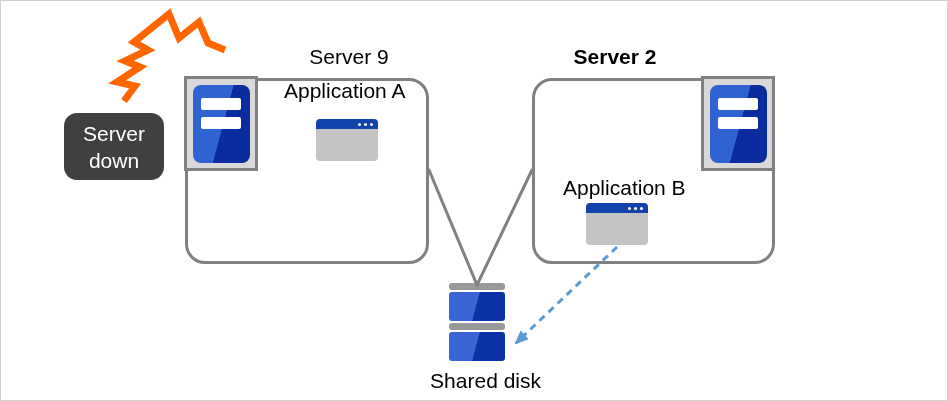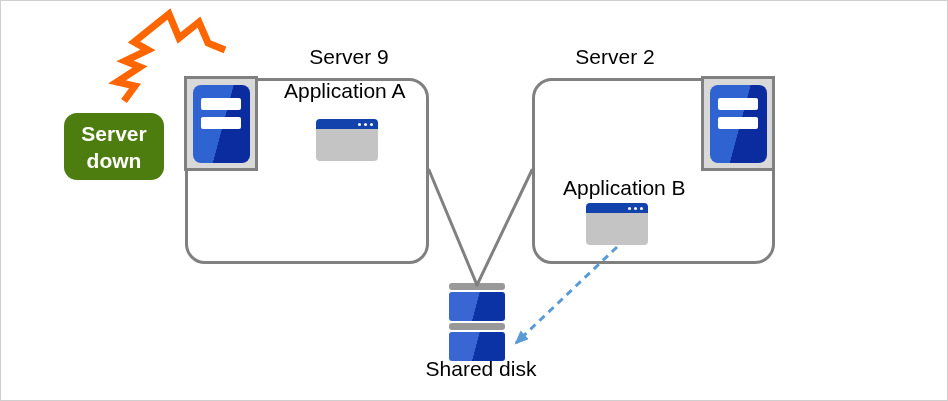--- a/index.html
+++ b/index.html
@@ -56,23 +56,23 @@
   }
   .disk .bar { height:7px; background:#999999; border-radius:3px; }
   .disk .platter {
     height:29px; border-radius:3px;
     background:linear-gradient(105deg,#3a66d3 48%,#0c33a6 48.5%);
   }
 
   
   .badge {
     position:absolute; left:63px; top:112px; width:100px; height:67px;
-    background:#4d7c0f; border-radius:13px; color:#fff;
+    background:#404040; border-radius:13px; color:#fff;
     display:flex; flex-direction:column; align-items:center; justify-content:center;
-    font-size:21px; line-height:27px;font-weight:bold;
+    font-size:21px; line-height:27px;
   }
 
   svg.overlay {
     position:absolute; left:0; top:0; width:948px; height:401px;
     pointer-events:none;
   }
 </style>
 </head>
 <body>
 
@@ -90,21 +90,21 @@
   <div class="appwin" id="appwinA">
     <div class="titlebar">
       <div class="dot"></div>
       <div class="dot"></div>
       <div class="dot"></div>
     </div>
     <div class="winbody"></div>
   </div>
 
   <div class="box" id="server2-box"></div>
-  <div class="label" style="left:554px; top:44px; width:120px;">Server 2</div>
+  <div class="label" style="left:554px; top:44px; width:120px;font-weight:bold;">Server 2</div>
   <div class="plate" id="plate2">
     <div class="tower">
       <div class="slot"></div>
       <div class="slot"></div>
     </div>
   </div>
   <div class="label" style="left:555px; top:175px; width:122px;margin-left:7px;">Application B</div>
   <div class="appwin" id="appwinB">
     <div class="titlebar">
       <div class="dot"></div>
@@ -113,21 +113,21 @@
     </div>
     <div class="winbody"></div>
   </div>
 
   <div class="disk">
     <div class="bar"></div>
     <div class="platter"></div>
     <div class="bar"></div>
     <div class="platter"></div>
   </div>
-  <div class="label" style="left:420px; top:356px; width:120px;">Shared disk</div>
+  <div class="label" style="left:420px; top:368px; width:120px;text-align:right;">Shared disk</div>
 
   <div class="badge">
     <div>Server</div>
     <div>down</div>
   </div>
 
   <svg class="overlay" viewBox="0 0 948 401" xmlns="http://www.w3.org/2000/svg">
     <defs>
       <marker id="arrowhead" markerUnits="userSpaceOnUse" markerWidth="20" markerHeight="16" refX="12" refY="6" orient="auto">
         <path d="M0,0 L14,6 L0,12 Z" fill="#5B9BD5"></path>

